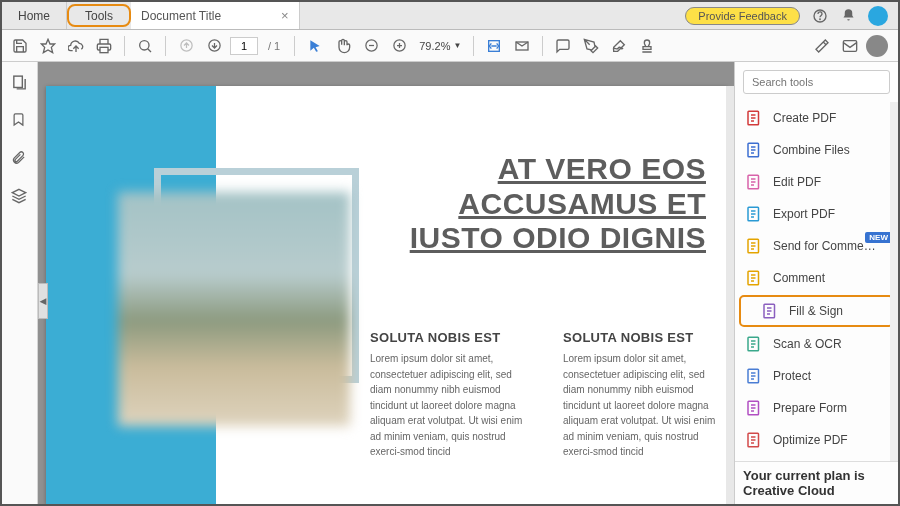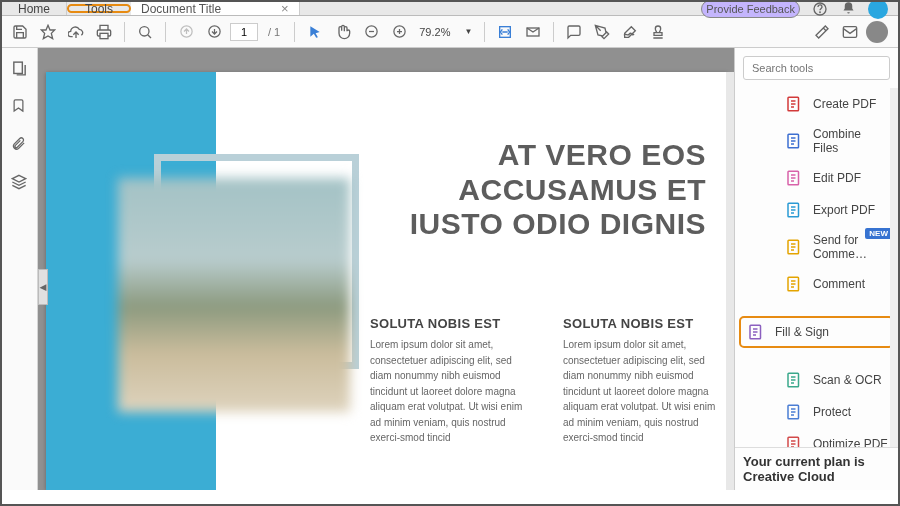--- a/index.html
+++ b/index.html
@@ -1,62 +1,62 @@
 <!DOCTYPE html>
 <html><head>
 <meta charset="utf-8">
 <style>
 * { margin:0; padding:0; box-sizing:border-box; font-family:-apple-system,BlinkMacSystemFont,"Segoe UI",Arial,sans-serif; }
 body { width:900px; height:506px; overflow:hidden; background:#fff; border:2px solid #555; position:relative; }
 
-.top-tabs { height:14px; background:#e8e8e8; display:flex; align-items:stretch; border-bottom:1px solid #bbb; }
+.top-tabs { height:28px; background:#e8e8e8; display:flex; align-items:stretch; border-bottom:1px solid #bbb; }
 .nav-tab { padding:0 16px; display:flex; align-items:center; font-size:12px; color:#444; border-right:1px solid #ccc; cursor:pointer; }
 .tools-highlight { border:2px solid #e78b12; border-radius:8px; margin:2px 0; }
 .doc-tab { background:#fff; display:flex; align-items:center; padding:0 10px; font-size:12px; color:#555; border-right:1px solid #ccc; position:relative;gap:32px; }
 .doc-tab .close { margin-left:28px; color:#888; font-size:13px; cursor:pointer; }
 .header-right { margin-left:auto; display:flex; align-items:center; gap:12px; padding-right:10px; }
-.feedback-btn { border:1px solid #888; border-radius:11px; padding:2px 4px; font-size:11px; color:#555; background:#c4b5fd; cursor:pointer; }
+.feedback-btn { border:1px solid #888; border-radius:11px; padding:2px 12px; font-size:11px; color:#555; background:#fde047; cursor:pointer; }
 .icon-sm { width:16px; height:16px; display:flex; align-items:center; justify-content:center; color:#666; cursor:pointer; }
 .avatar { width:20px; height:20px; border-radius:50%; background:#2aa7e0; }
 
 .toolbar { height:32px; background:#fafafa; border-bottom:1px solid #ccc; display:flex; align-items:center; padding:0 6px; gap:4px; }
 .tb-btn { width:24px; height:24px; display:flex; align-items:center; justify-content:center; color:#666; cursor:pointer; border-radius:3px; }
 .tb-sep { width:1px; height:20px; background:#ccc; margin:0 4px; }
 .page-input { width:28px; height:18px; border:1px solid #ccc; font-size:11px; text-align:center; }
 .page-total { font-size:11px; color:#777; margin:0 6px; }
-.zoom-pct { font-size:11px; color:#444; padding:0 4px; display:flex; align-items:center; gap:14px; }
+.zoom-pct { font-size:11px; color:#444; padding:0 4px; display:flex; align-items:center; gap:3px; }
 .toolbar-right { margin-left:auto; display:flex; align-items:center; gap:4px; padding-right:4px; }
 .avatar-dark { width:22px; height:22px; border-radius:50%; background:#888; }
 
 .main { display:flex; height:calc(100% - 60px); }
 
 .left-rail { width:36px; background:#fafafa; border-right:1px solid #d5d5d5; display:flex; flex-direction:column; align-items:center; padding-top:12px; gap:20px; }
 .rail-icon { width:18px; height:18px; color:#666; cursor:pointer; }
 
 .doc-area { flex:1; background:#909090; position:relative; overflow:hidden; }
 .page { position:absolute; top:24px; left:8px; right:6px; bottom:0; background:#fff; box-shadow:0 1px 4px rgba(0,0,0,0.3); }
 .blue-bar { position:absolute; top:24px; left:8px; width:170px; bottom:0; background:#3badd4; }
 .photo-frame { position:absolute; top:106px; left:116px; width:205px; height:215px; border:7px solid #b9d0d8; }
 .photo { position:absolute; top:130px; left:80px; width:232px; height:234px; background:
   linear-gradient(180deg, #a3c2c5 0%, #b8cccd 35%, #8c9a7f 55%, #cabc9c 75%, #ded3bd 100%);
   filter:blur(6px); }
-.headline { position:absolute; top:90px; right:28px; width:330px; text-align:right; font-size:30px; font-weight:600; color:#5d5d5d; line-height:1.15; letter-spacing:0.5px; }
+.headline { position:absolute; top:90px; right:28px; width:330px; text-align:right; font-size:30px; font-weight:600; color:#5d5d5d; line-height:1.15; letter-spacing:0.5px;text-decoration:underline; }
 .col { position:absolute; top:268px; width:165px; }
 .col.c1 { left:332px; }
 .col.c2 { left:525px; }
 .col h3 { font-size:13px; font-weight:700; color:#444; margin-bottom:6px; letter-spacing:0.3px; }
 .col p { font-size:10px; color:#666; line-height:1.55; }
 .scroll-stub { position:absolute; right:0; top:24px; bottom:0; width:8px; background:#e8e8e8; }
 .collapse-arrow { position:absolute; left:0; top:50%; width:10px; height:36px; background:#e0e0e0; border:1px solid #bbb; display:flex; align-items:center; justify-content:center; font-size:9px; color:#666; cursor:pointer; }
 
 .right-panel { width:164px; background:#fdfdfd; border-left:1px solid #ccc; display:flex; flex-direction:column; }
 .search-box { margin:8px; border:1px solid #ccc; border-radius:3px; height:24px; padding:0 8px; font-size:11px; color:#888; }
 .tool-list { flex:1; overflow:hidden; position:relative; }
-.tool-item { display:flex; align-items:center; gap:10px; padding:7px 10px; font-size:12px; color:#444; cursor:pointer; position:relative;margin-left:40px; }
-.tool-item.highlight { border:2px solid #e78b12; border-radius:5px; margin:16px 4px; padding:5px 6px; }
+.tool-item { display:flex; align-items:center; gap:10px; padding:7px 10px; font-size:12px; color:#444; cursor:pointer; position:relative; }
+.tool-item.highlight { border:2px solid #e78b12; border-radius:5px; margin:1px 4px; padding:5px 20px; }
 .tool-ico { width:18px; height:18px; flex:none; }
 .new-badge { position:absolute; right:6px; top:2px; background:#3773d1; color:#fff; font-size:8px; font-weight:700; padding:1px 4px; border-radius:2px; }
 .plan-note { border-top:1px solid #ddd; padding:6px 8px; font-size:13px; font-weight:600; color:#333; }
 .scroll-right { position:absolute; right:0; top:0; bottom:0; width:8px; background:#eee; }
 </style>
 </head>
 <body>
 
 <div class="top-tabs">
   <div class="nav-tab">Home</div>
@@ -304,20 +304,27 @@
           <span>Scan &amp; OCR</span>
         </div>
         <div class="tool-item">
           <span class="tool-ico"><svg width="18" height="18" viewBox="0 0 24 24" fill="none" stroke="#4a7dd4" stroke-width="2">
               <rect x="4" y="3" width="14" height="18" rx="1"></rect>
               <path d="M8 8h6M8 12h6M8 16h4"></path>
             </svg></span>
           <span>Protect</span>
         </div>
         <div class="tool-item">
+          <span class="tool-ico"><svg width="18" height="18" viewBox="0 0 24 24" fill="none" stroke="#b14fc2" stroke-width="2">
+              <rect x="4" y="3" width="14" height="18" rx="1"></rect>
+              <path d="M8 8h6M8 12h6M8 16h4"></path>
+            </svg></span>
+          <span>Prepare Form</span>
+        </div>
+        <div class="tool-item">
           <span class="tool-ico"><svg width="18" height="18" viewBox="0 0 24 24" fill="none" stroke="#d24a4a" stroke-width="2">
               <rect x="4" y="3" width="14" height="18" rx="1"></rect>
               <path d="M8 8h6M8 12h6M8 16h4"></path>
             </svg></span>
           <span>Optimize PDF</span>
         </div>
         <div class="scroll-right"></div>
     </div>
     <div class="plan-note">Your current plan is Creative Cloud</div>
   </div>

